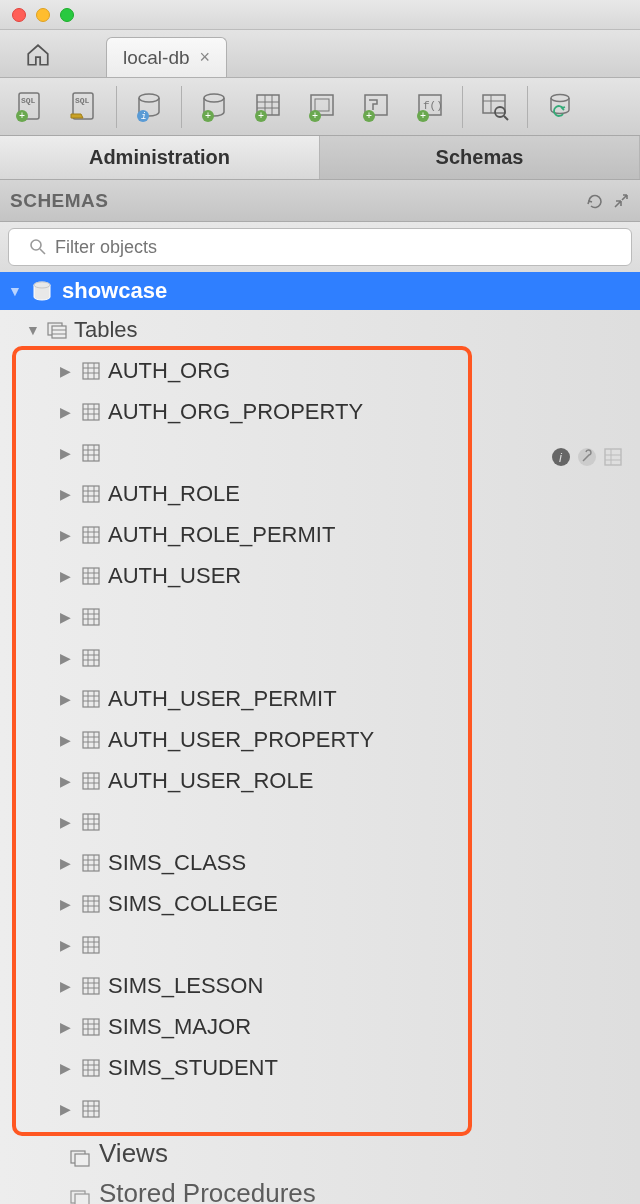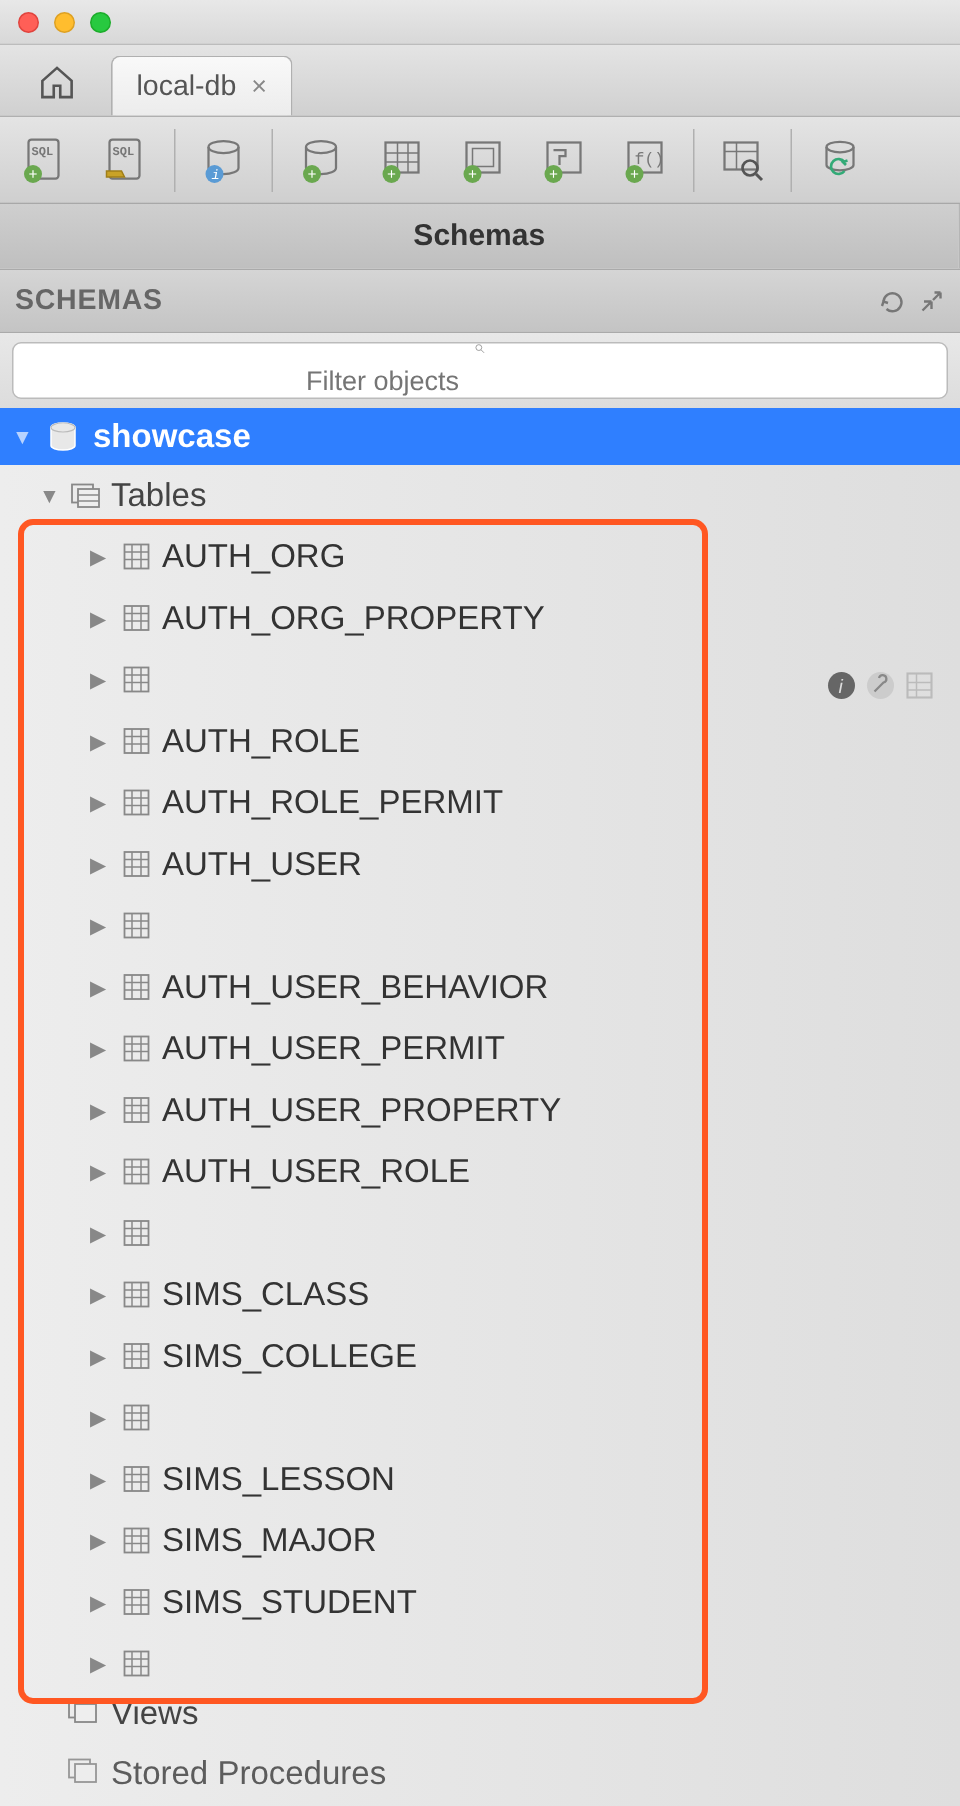--- a/index.html
+++ b/index.html
@@ -27,20 +27,21 @@
   .traffic.green { background: #28c940; border: 1px solid #1dad2b; }
 
   
   .tabrow {
     height: 48px;
     background: linear-gradient(to bottom, #e4e4e4, #d0d0d0);
     display: flex;
     align-items: flex-end;
     border-bottom: 1px solid #b0b0b0;
     padding-left: 14px;
+    gap: 32px;
   }
   .home-btn {
     width: 48px; height: 36px;
     display:flex; align-items:center; justify-content:center;
     border: 1px solid transparent;
     margin-bottom: 4px;
   }
   .tab {
     background: linear-gradient(to bottom, #f9f9f9, #ececec);
     border: 1px solid #b0b0b0;
@@ -110,21 +111,20 @@
 
   
   .filter-wrap { padding: 6px 8px; background: linear-gradient(to bottom, #e8e8e8, #dcdcdc); }
   .filter {
     width:100%; height:38px;
     border:1px solid #bbb; border-radius:6px;
     background:#fff;
     display:flex; align-items:center; padding:0 20px;
     font-size:18px; color:#aaa;
     gap:8px;
-    flex-direction:column;
   }
   .filter input {
     border:none; outline:none; font-size:18px; flex:1; color:#333;
     background:transparent;
   }
 
   
   .tree-wrap {
     position: relative;
     background: linear-gradient(to right, #ededed 0%, #dedede 100%);
@@ -142,23 +142,23 @@
   }
   .tables-row {
     height:40px;
     display:flex; align-items:center;
     padding-left: 26px;
     font-size:22px; color:#444;
     gap:6px;
   }
   .folder-row {
     height:40px;
-    display:flex; align-items:flex-start;
-    padding-left: 44px;
-    font-size:22px; color:#444;
+    display:flex; align-items:flex-end;
+    padding-left: 69px;
+    font-size:26px; color:#444;
     gap:8px;
   }
   .table-list { position:relative; }
   .table-row {
     height:41px;
     display:flex; align-items:center;
     padding-left: 60px;
     font-size:22px; color:#333;
     gap:8px;
   }
@@ -290,20 +290,23 @@
     <svg width="34" height="34" viewBox="0 0 34 34">
       <ellipse cx="17" cy="8" rx="9" ry="3.5" fill="none" stroke="#777" stroke-width="1.5"></ellipse>
       <path d="M8 8 L8 20 A9 3.5 0 0 0 26 20 L26 8" fill="none" stroke="#777" stroke-width="1.5"></path>
       <path d="M20 24 A5 5 0 1 1 20 18" fill="none" stroke="#3a7" stroke-width="1.8"></path>
         <path d="M22 17 L19 18 L21 20" fill="none" stroke="#3a7" stroke-width="1.8"></path>
     </svg>
   </div>
 </div>
 
 <div class="maintabs">
+  <div class="maintab">
+    <span>Administration</span>
+  </div>
   <div class="maintab active">
     <span>Schemas</span>
   </div>
 </div>
 
 <div class="schemas-hdr">
   <span class="title">SCHEMAS</span>
   <div class="hdr-icons">
     <span>
       <svg width="18" height="18" viewBox="0 0 18 18">
@@ -430,21 +433,20 @@
       </div>
       <div class="table-row">
     <span class="tri tri-right">▶</span>
     <svg width="18" height="18" viewBox="0 0 18 18">
       <rect x="1" y="1" width="16" height="16" fill="none" stroke="#888" stroke-width="1.2"></rect>
       <line x1="1" y1="6" x2="17" y2="6" stroke="#888"></line>
           <line x1="1" y1="11" x2="17" y2="11" stroke="#888"></line>
       <line x1="6" y1="1" x2="6" y2="17" stroke="#888"></line>
           <line x1="12" y1="1" x2="12" y2="17" stroke="#888"></line>
     </svg>
-    <span>AUTH_USER_BEHAVIOR</span>
       </div>
       <div class="table-row">
     <span class="tri tri-right">▶</span>
     <svg width="18" height="18" viewBox="0 0 18 18">
       <rect x="1" y="1" width="16" height="16" fill="none" stroke="#888" stroke-width="1.2"></rect>
       <line x1="1" y1="6" x2="17" y2="6" stroke="#888"></line>
           <line x1="1" y1="11" x2="17" y2="11" stroke="#888"></line>
       <line x1="6" y1="1" x2="6" y2="17" stroke="#888"></line>
           <line x1="12" y1="1" x2="12" y2="17" stroke="#888"></line>
     </svg>

